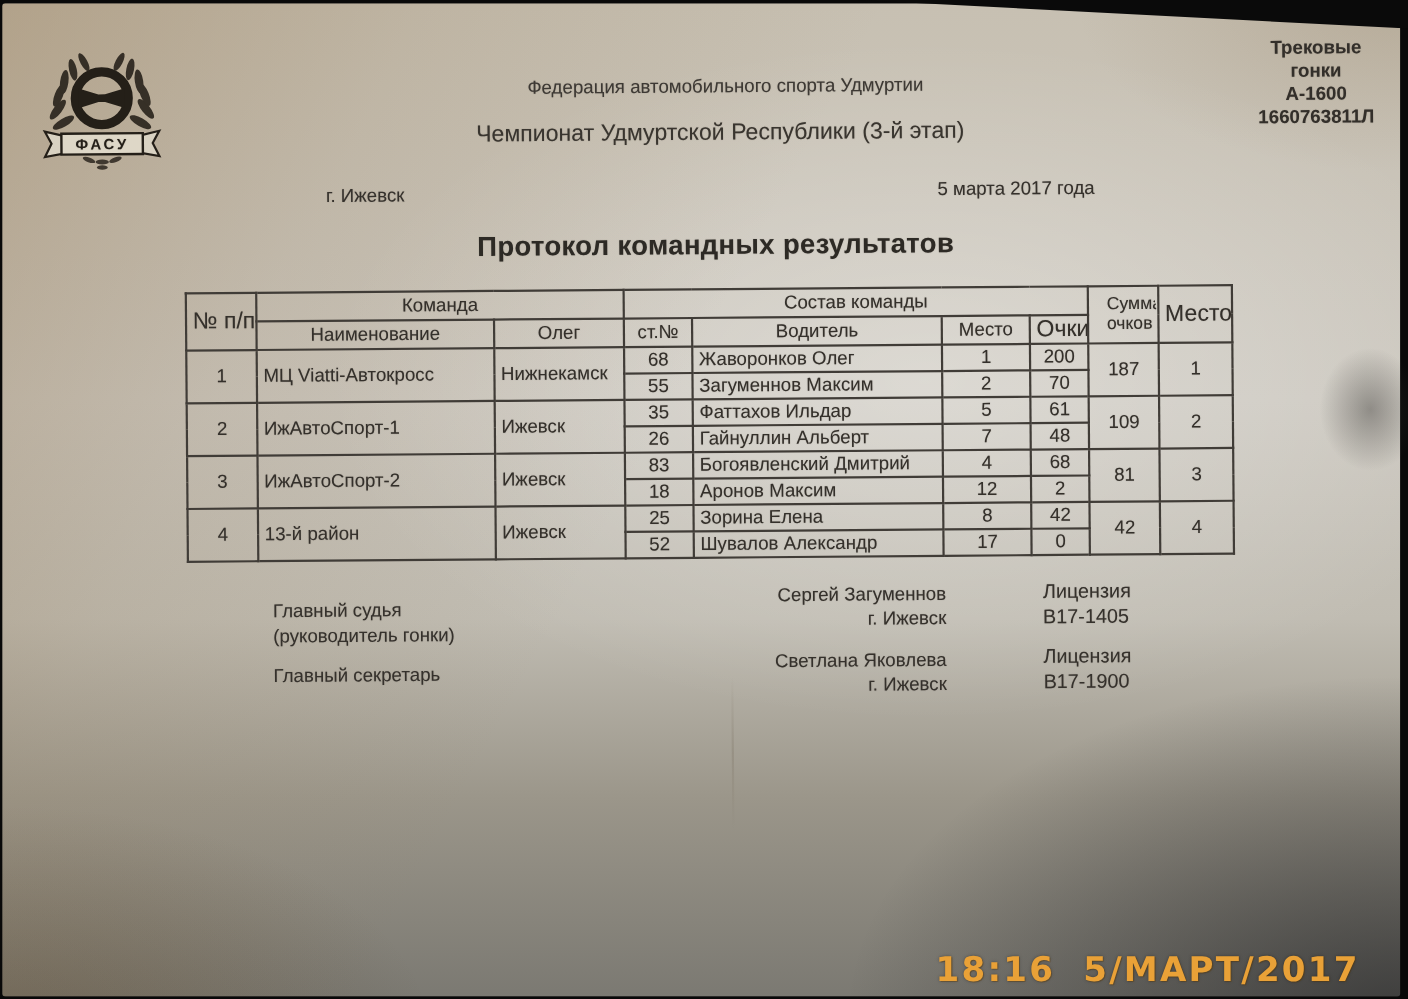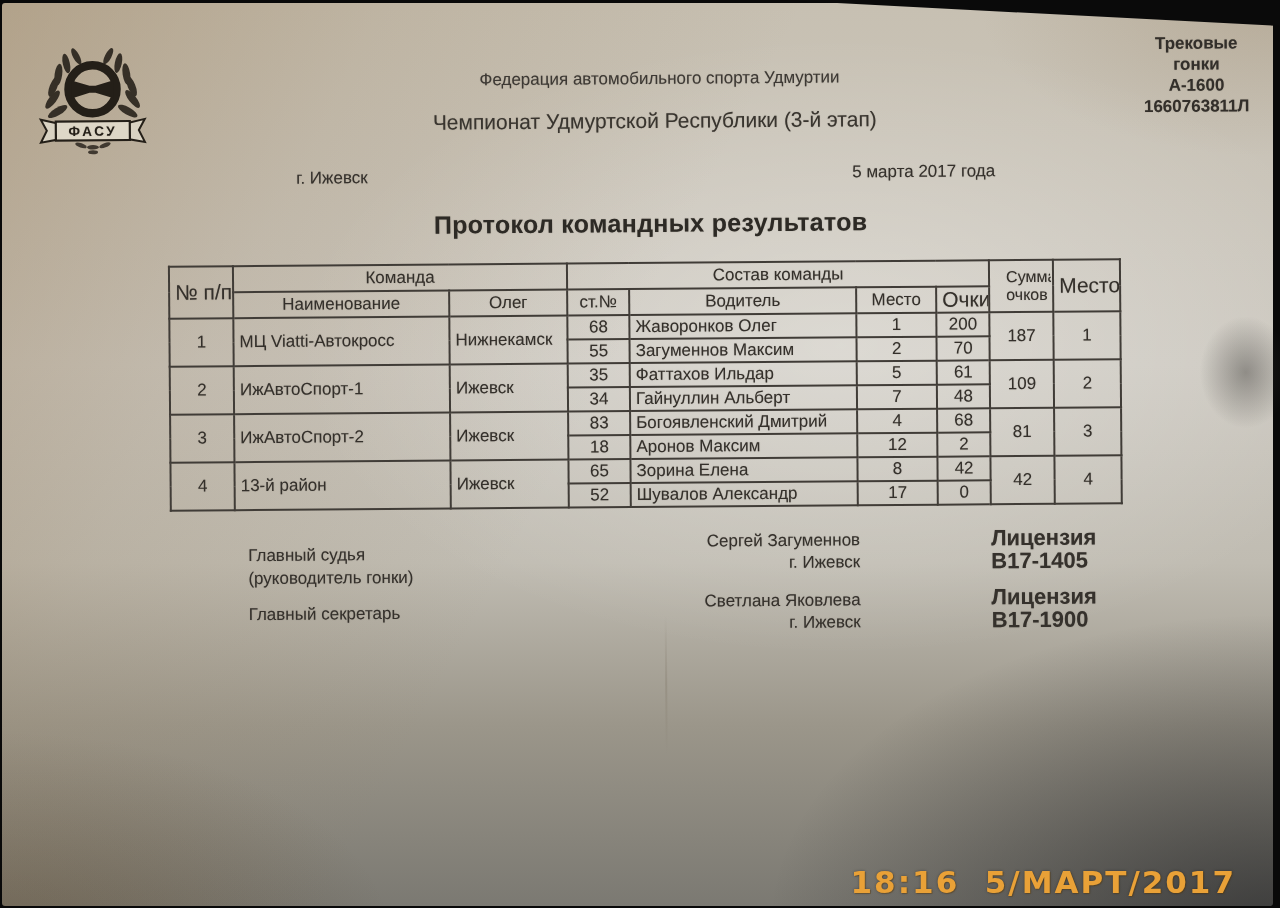--- a/index.html
+++ b/index.html
@@ -45,21 +45,21 @@
     padding:0 5px;text-align:center;height:22px;line-height:1.08;
     overflow:hidden;white-space:nowrap;
   }
   .results thead th{height:24px;}
   .results .tl{text-align:left;}
   .results .sum-h{font-size:16px;line-height:1.15;padding:0 16px;white-space:normal;border-radius:20px;}
   .results .small-h{font-size:21px;}
 
   .off-role{position:absolute;left:245px;font-size:17px;line-height:23px;}
   .off-name{position:absolute;left:645px;width:212px;text-align:right;font-size:17px;line-height:22px;}
-  .off-lic{position:absolute;left:988px;font-size:22px;line-height:23px;font-weight:bold;}
+  .off-lic{position:absolute;left:945px;font-size:18px;line-height:23px;}
   .judge-role{top:538px;}
   .judge-name{top:528px;}
   .judge-lic{top:526px;}
   .secr-role{top:597px;}
   .secr-name{top:588px;}
   .secr-lic{top:585px;}
 
   .crease{position:absolute;left:661px;top:612px;width:2px;height:140px;
     background:linear-gradient(to bottom,rgba(0,0,0,0),rgba(118,108,92,0.28),rgba(0,0,0,0));}
   .smudge{position:absolute;left:1198px;top:318px;width:92px;height:112px;border-radius:50%;
@@ -178,21 +178,21 @@
           <td rowspan="2" class="tl">ИжАвтоСпорт-1</td>
           <td rowspan="2" class="tl">Ижевск</td>
           <td>35</td>
           <td class="tl">Фаттахов Ильдар</td>
           <td>5</td>
           <td>61</td>
           <td rowspan="2">109</td>
           <td rowspan="2">2</td>
         </tr>
         <tr>
-          <td>34</td>
+          <td>26</td>
           <td class="tl">Гайнуллин Альберт</td>
           <td>7</td>
           <td>48</td>
         </tr>
       </tbody>
       <tbody>
         <tr>
           <td rowspan="2">3</td>
           <td rowspan="2" class="tl">ИжАвтоСпорт-2</td>
           <td rowspan="2" class="tl">Ижевск</td>
@@ -208,21 +208,21 @@
           <td class="tl">Аронов Максим</td>
           <td>12</td>
           <td>2</td>
         </tr>
       </tbody>
       <tbody>
         <tr>
           <td rowspan="2">4</td>
           <td rowspan="2" class="tl">13-й район</td>
           <td rowspan="2" class="tl">Ижевск</td>
-          <td>65</td>
+          <td>25</td>
           <td class="tl">Зорина Елена</td>
           <td>8</td>
           <td>42</td>
           <td rowspan="2">42</td>
           <td rowspan="2">4</td>
         </tr>
         <tr>
           <td>52</td>
           <td class="tl">Шувалов Александр</td>
           <td>17</td>

